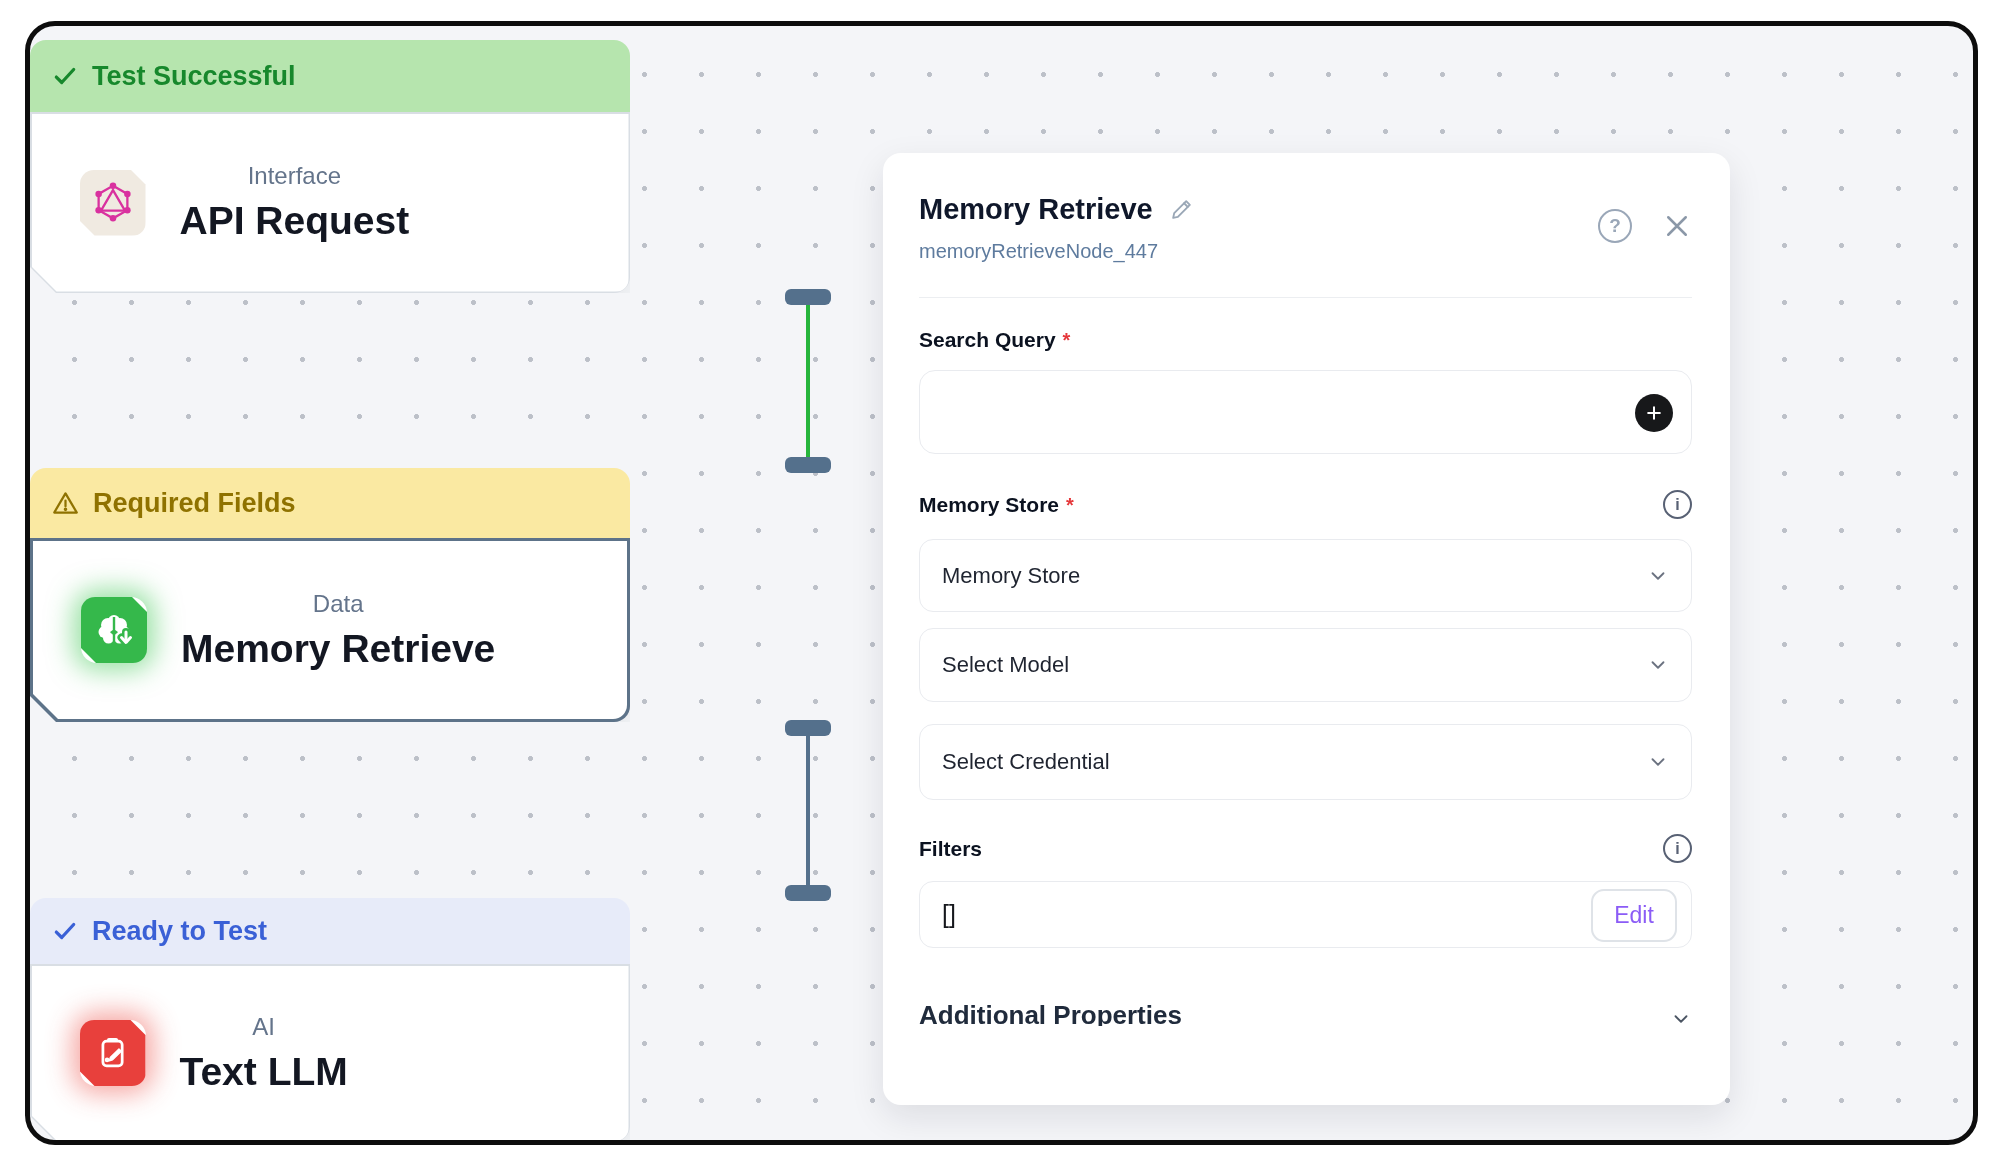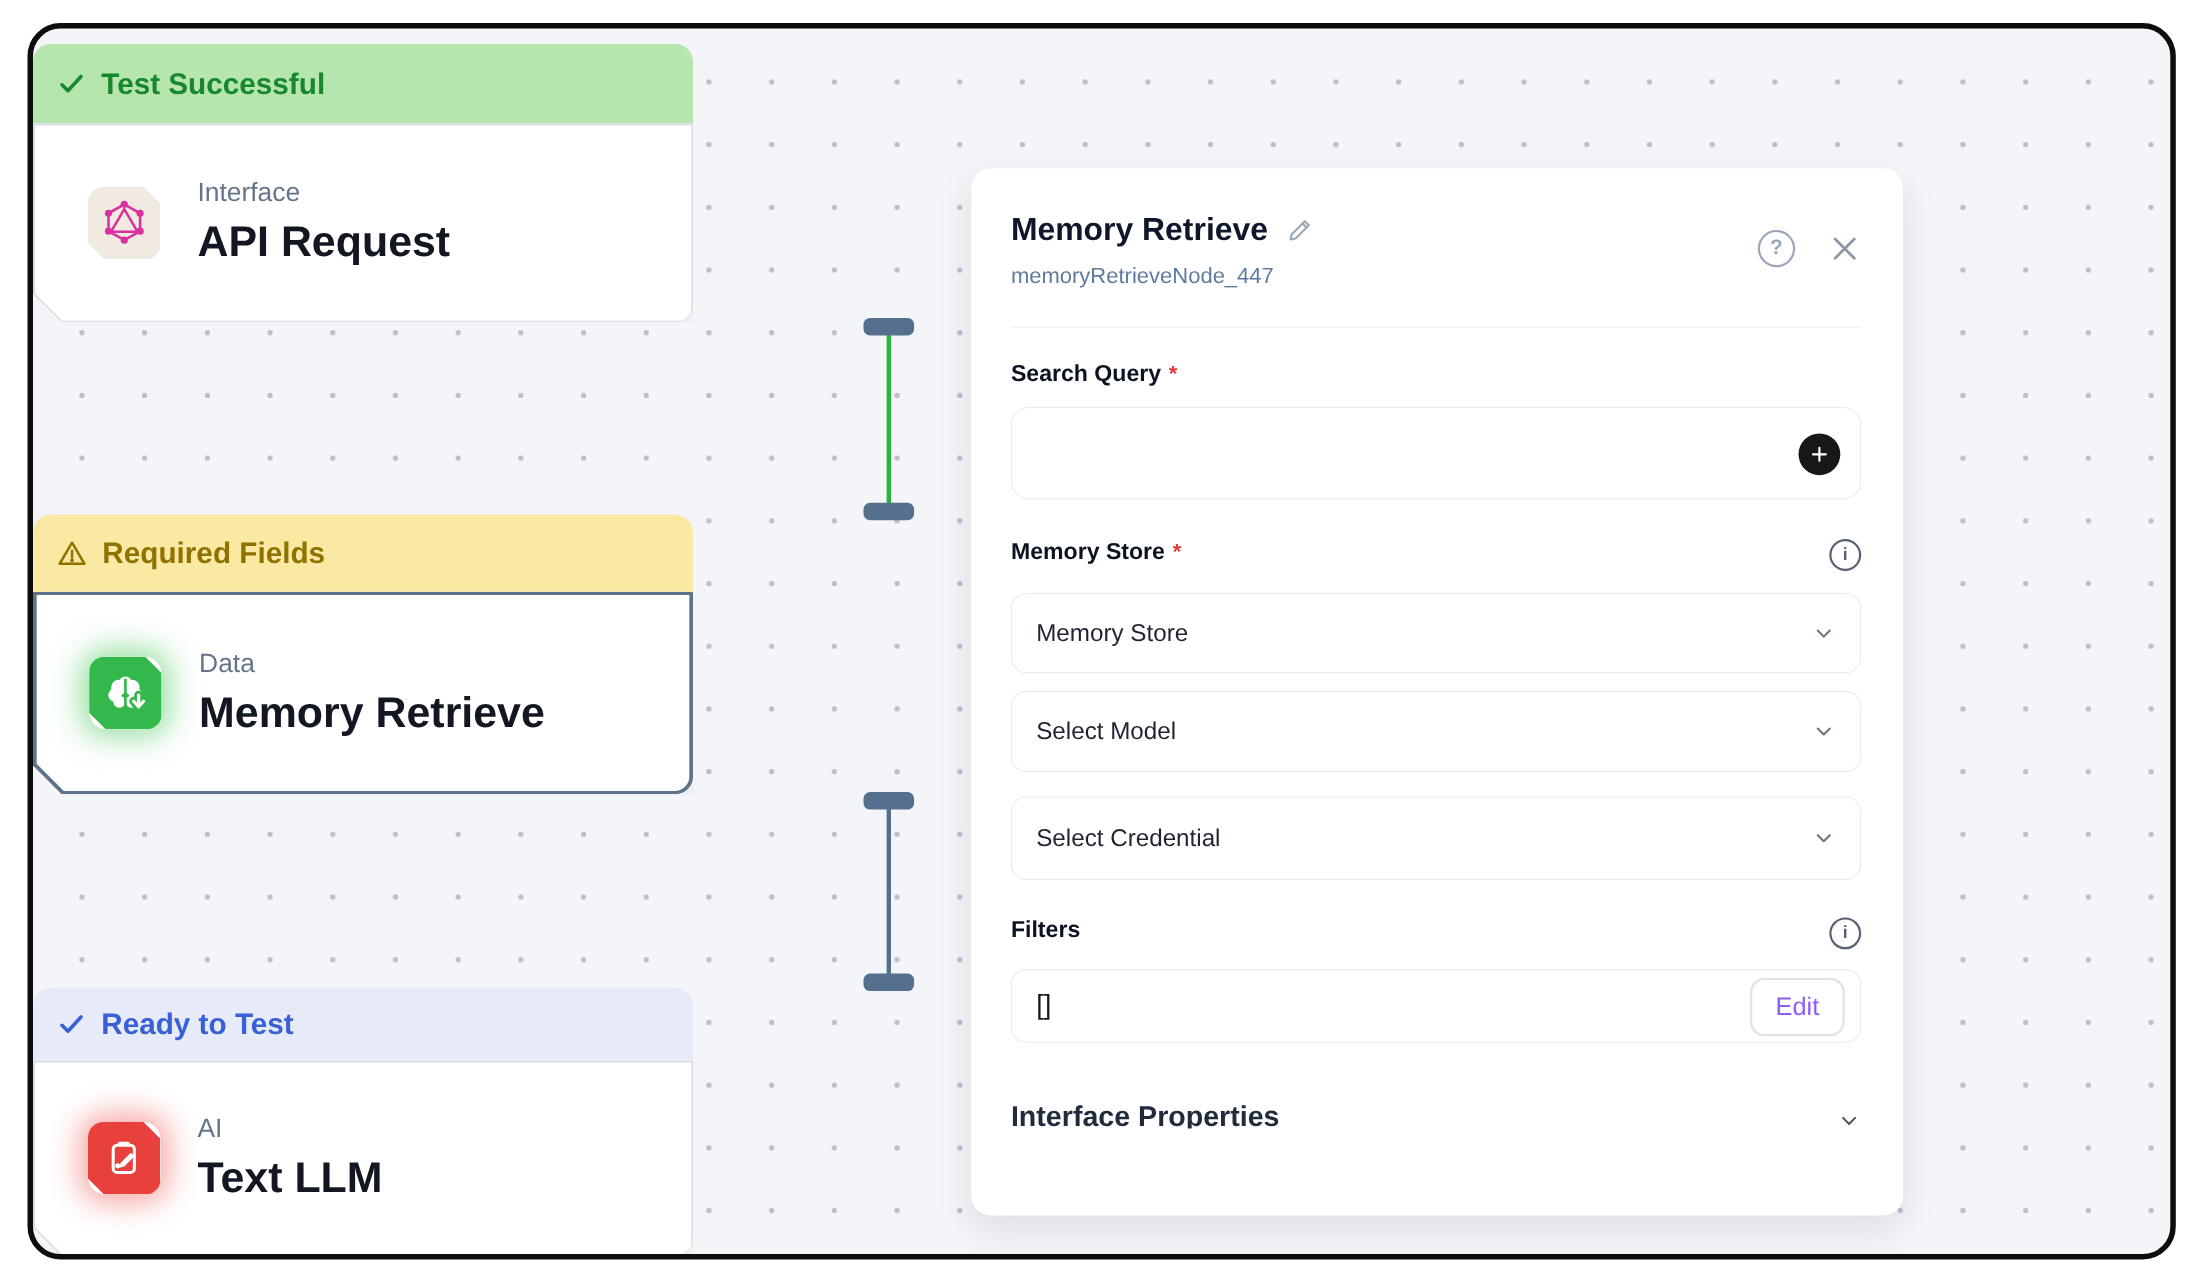--- a/index.html
+++ b/index.html
@@ -27,20 +27,21 @@
   }
   .banner.success { background:#b6e5ae; color:#17882c; }
   .banner.warning { background:#fae9a2; color:#8f7200; height:70px; }
   .banner.info    { background:#e7ebf9; color:#3a60d6; height:66px; }
   .body-outer {
     position:relative;
     clip-path:polygon(0 0, 100% 0, 100% 100%, 26px 100%, 0 calc(100% - 26px));
     border-radius:0 0 16px 0;
     background:#d9dee4;
     filter:drop-shadow(0 8px 14px rgba(15,23,42,.07));
+    text-align:center;
   }
   .body-outer.selected { background:#5d7389; }
   .body-inner {
     position:absolute; inset:1.5px;
     clip-path:polygon(0 0, 100% 0, 100% 100%, 25px 100%, 0 calc(100% - 25px));
     border-radius:0 0 14px 0; background:#ffffff;
     display:flex; align-items:center; padding-left:48px; gap:34px;
   }
   .body-outer.selected .body-inner { inset:3px; }
   .node-text .cat { font-size:24px; color:#64748b; margin-bottom:9px; }
@@ -74,21 +75,21 @@
   .p-title-row { display:flex; align-items:center; gap:16px; }
   .p-title { font-size:29px; font-weight:700; color:#0f172a; }
   .p-sub { margin-top:14px; font-size:20px; color:#5e7b9e; }
   .p-head-icons { display:flex; align-items:center; gap:30px; margin-top:16px; }
   .help-btn {
     width:34px; height:34px; border-radius:50%; border:2.5px solid #9aa7b8;
     color:#9aa7b8; font-size:19px; font-weight:700;
     display:flex; align-items:center; justify-content:center;
   }
   .divider { height:1px; background:#eceef1; margin-top:34px; }
-  .f-label-row { display:flex; justify-content:space-between; }
+  .f-label-row { display:flex; justify-content:space-between; align-items:center; }
   .f-label { font-size:21px; font-weight:700; color:#0b1220; }
   .req { color:#e5383b; margin-left:7px; font-size:20px; }
   .mt30 { margin-top:30px; } .mt36 { margin-top:36px; } .mt34 { margin-top:34px; }
   .input-box {
     position:relative; margin-top:18px; height:84px;
     border:1.5px solid #e9ebef; border-radius:16px; background:#fff;
   }
   .plus-btn {
     position:absolute; right:18px; top:23px; width:38px; height:38px;
     border-radius:50%; background:#17181a; display:flex; align-items:center; justify-content:center;
@@ -329,21 +330,21 @@
       <div class="f-label">Filters</div>
       <div class="info-btn">i</div>
     </div>
     <div class="filters-box">
       <span>[]</span>
       <div class="edit-btn">Edit</div>
     </div>
 
     <div class="clip-row">
       <div class="addl-row">
-        <div class="addl-title">Interface Properties</div>
+        <div class="addl-title">Additional Properties</div>
         <span style="margin-top:8px;">
           <svg width="22" height="22" viewBox="0 0 24 24" fill="none" stroke="#4b5563" stroke-width="2" stroke-linecap="round" stroke-linejoin="round">
               <path d="M6 9l6 6 6-6"></path>
             </svg>
         </span>
       </div>
     </div>
   </div>
 
 </div>

